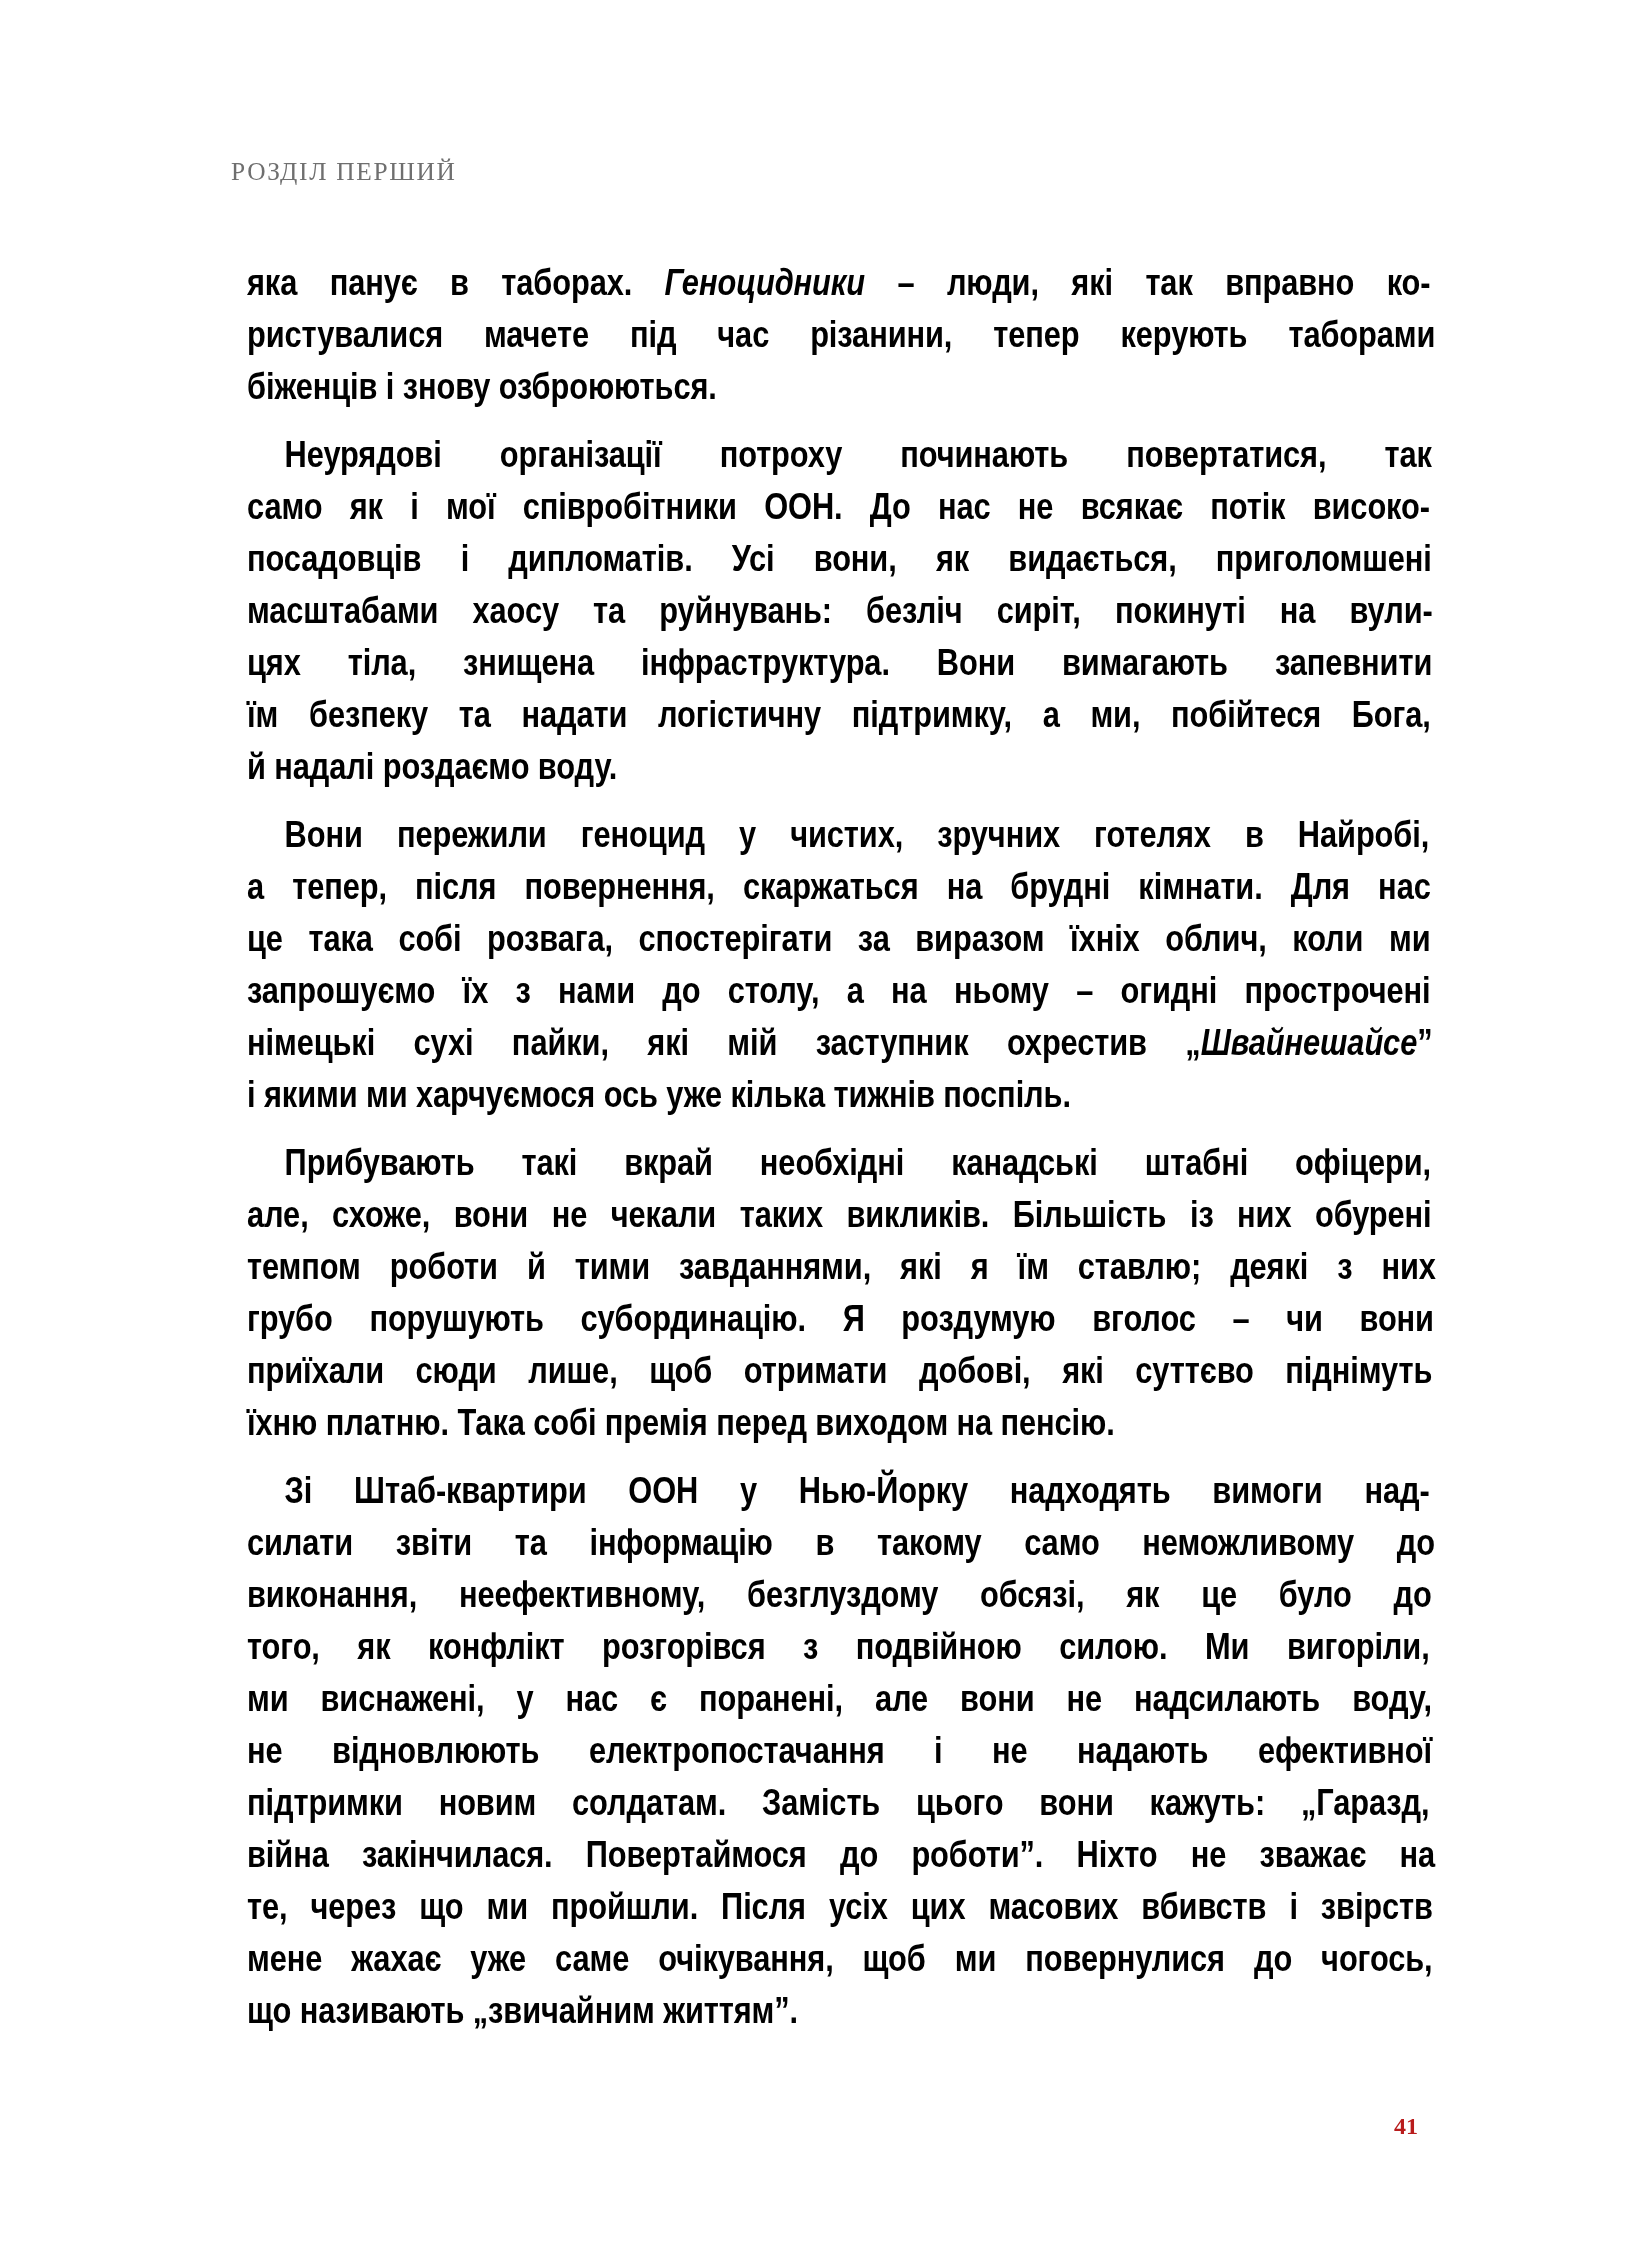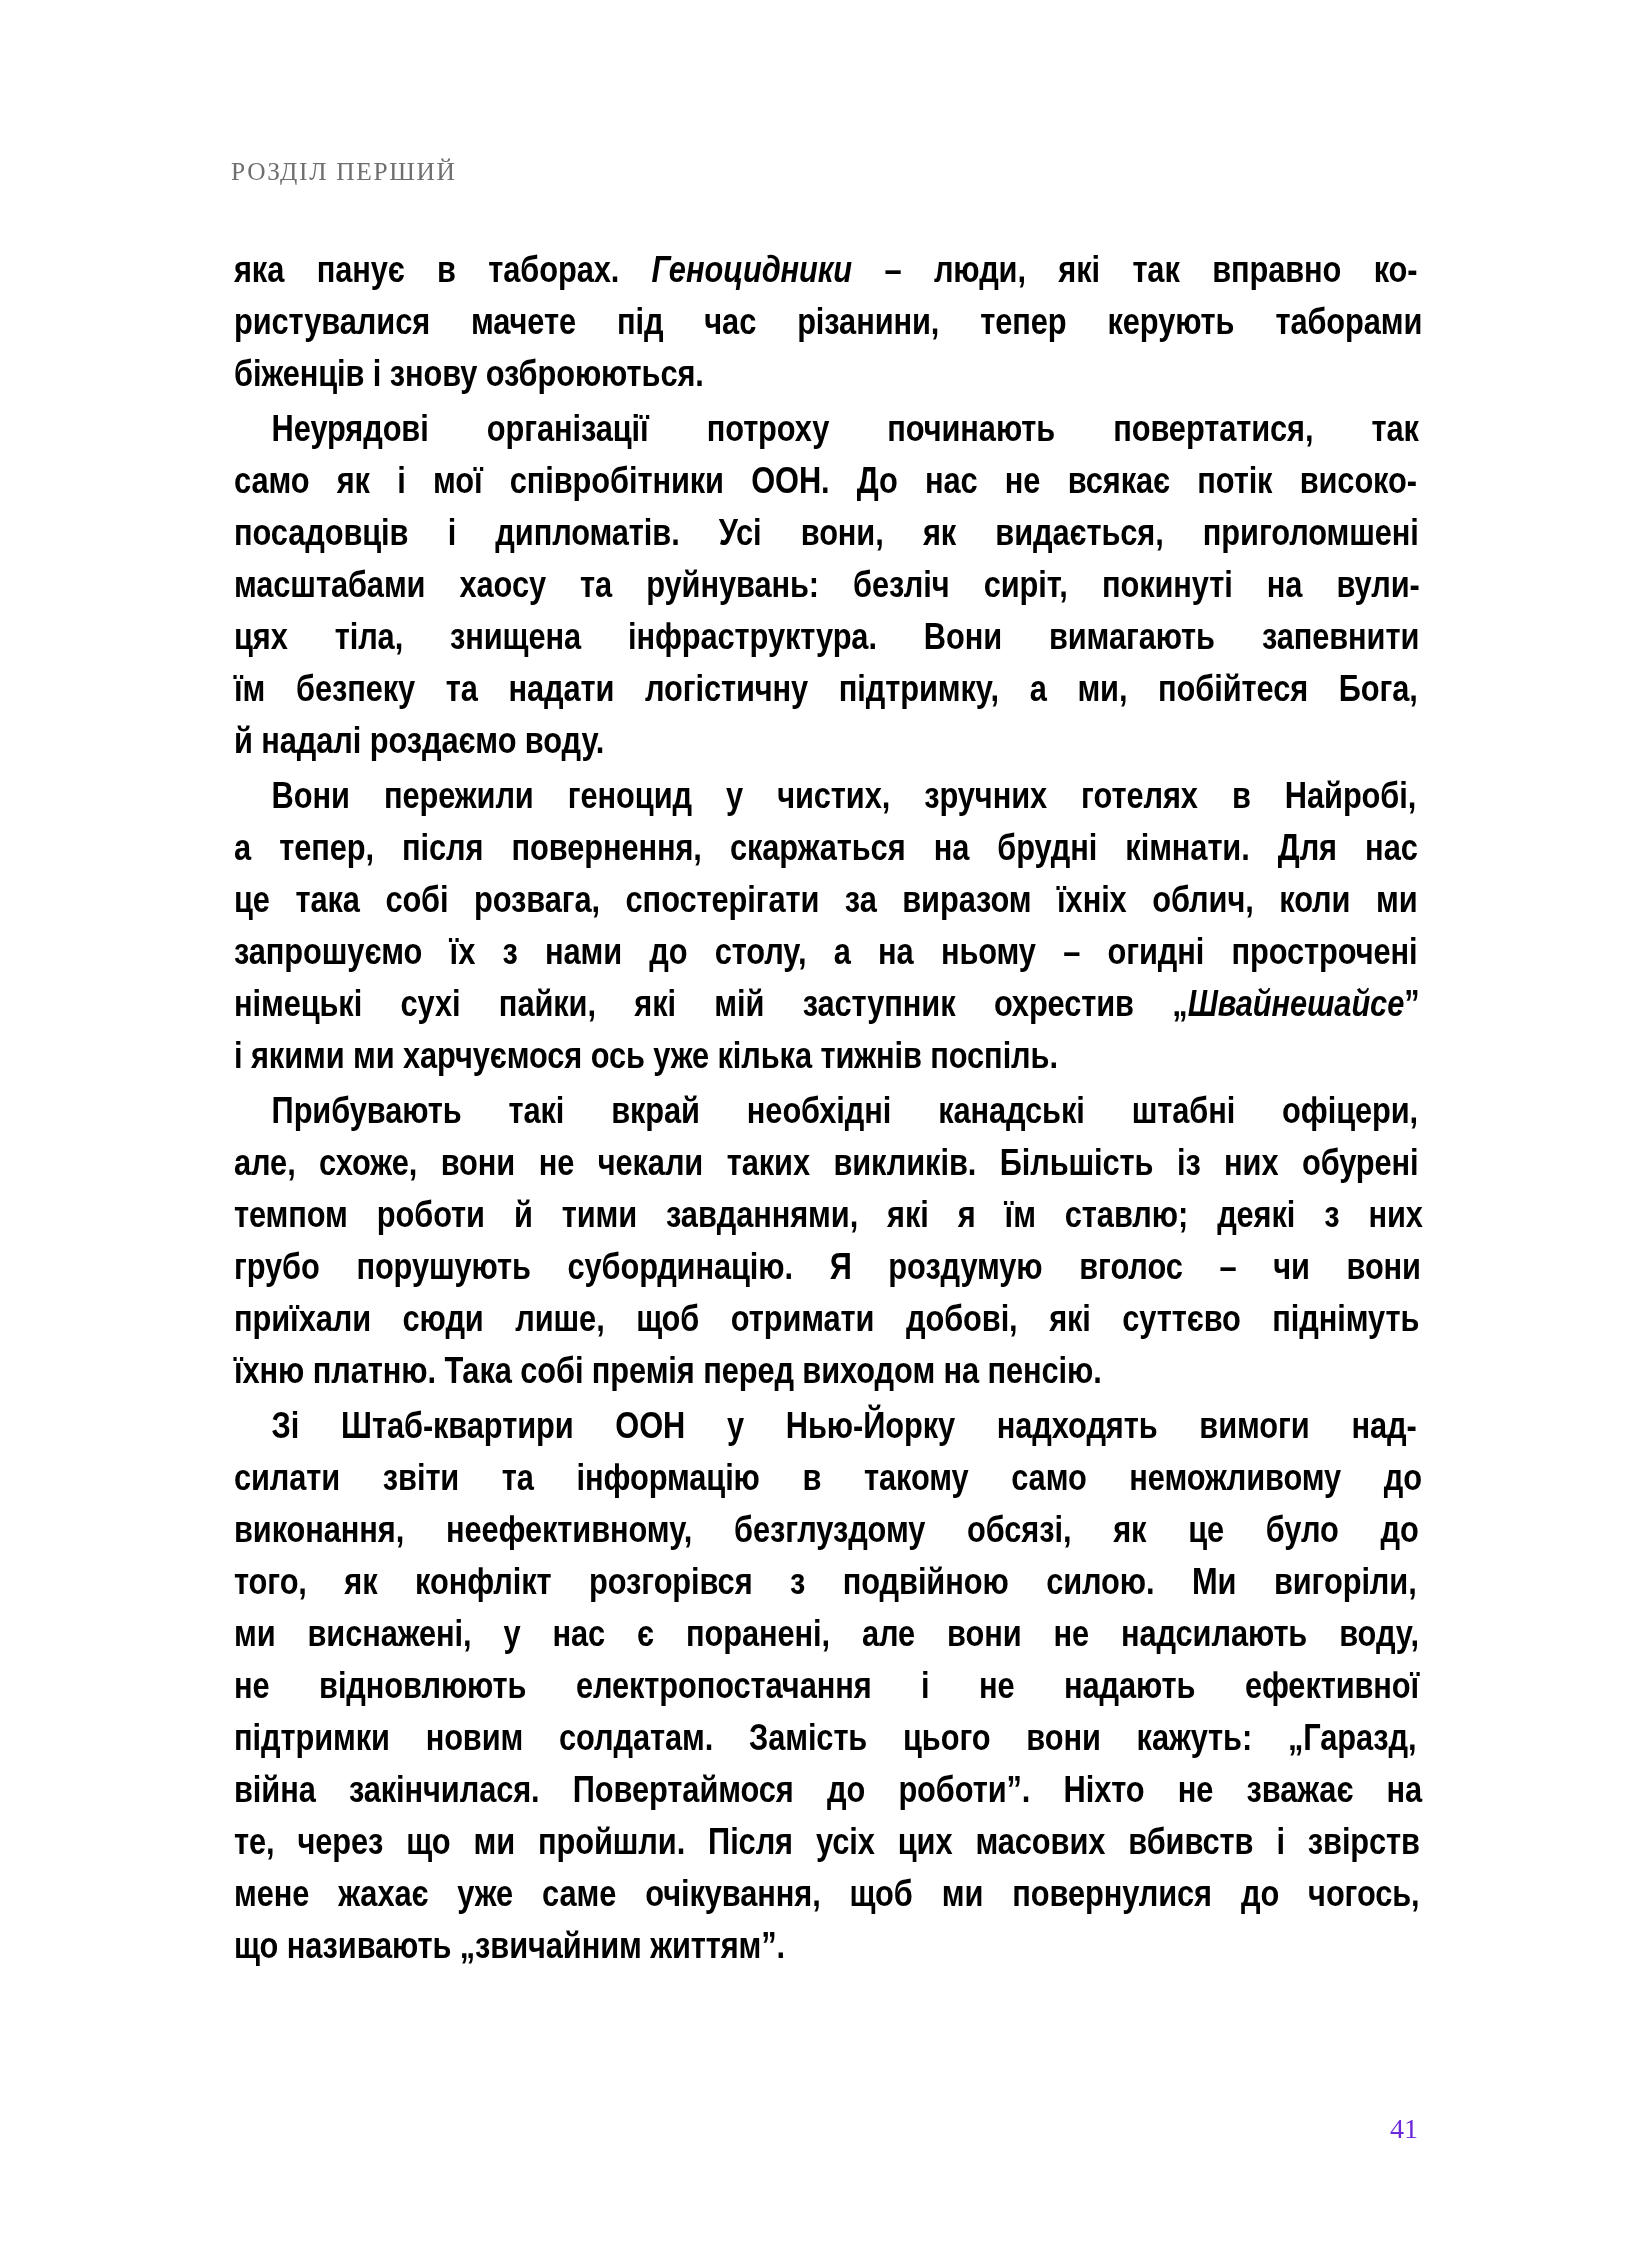--- a/index.html
+++ b/index.html
@@ -35,21 +35,21 @@
 
   
   .text-column {
     position: absolute;
     left: 231px;
     top: 241px;
     width: 1187px;
   }
 
   .para {
-    margin: 3px;
+    margin: 16px;
     padding: 0;
   }
 
   .line {
     display: block;
     font-family: "Liberation Sans Narrow", "Liberation Sans", "DejaVu Sans Condensed", sans-serif;
     font-weight: 700;
     font-size: 36px;
     line-height: 52px;
     color: #000000;
@@ -64,23 +64,23 @@
     font-style: italic;
     font-weight: 700;
   }
 
   
   .folio {
     position: absolute;
     right: 210px;
     top: 2113px;
     font-family: "Liberation Serif", "DejaVu Serif", serif;
-    font-size: 28px;
-    color: #6d28d9;
-    font-weight: 400;
+    font-size: 24px;
+    color: #b91c1c;
+    font-weight: 700;
   }
 </style>
 </head>
 <body>
 
 <div class="page">
 
   <div class="running-head">РОЗДІЛ ПЕРШИЙ</div>
 
   <div class="text-column">

